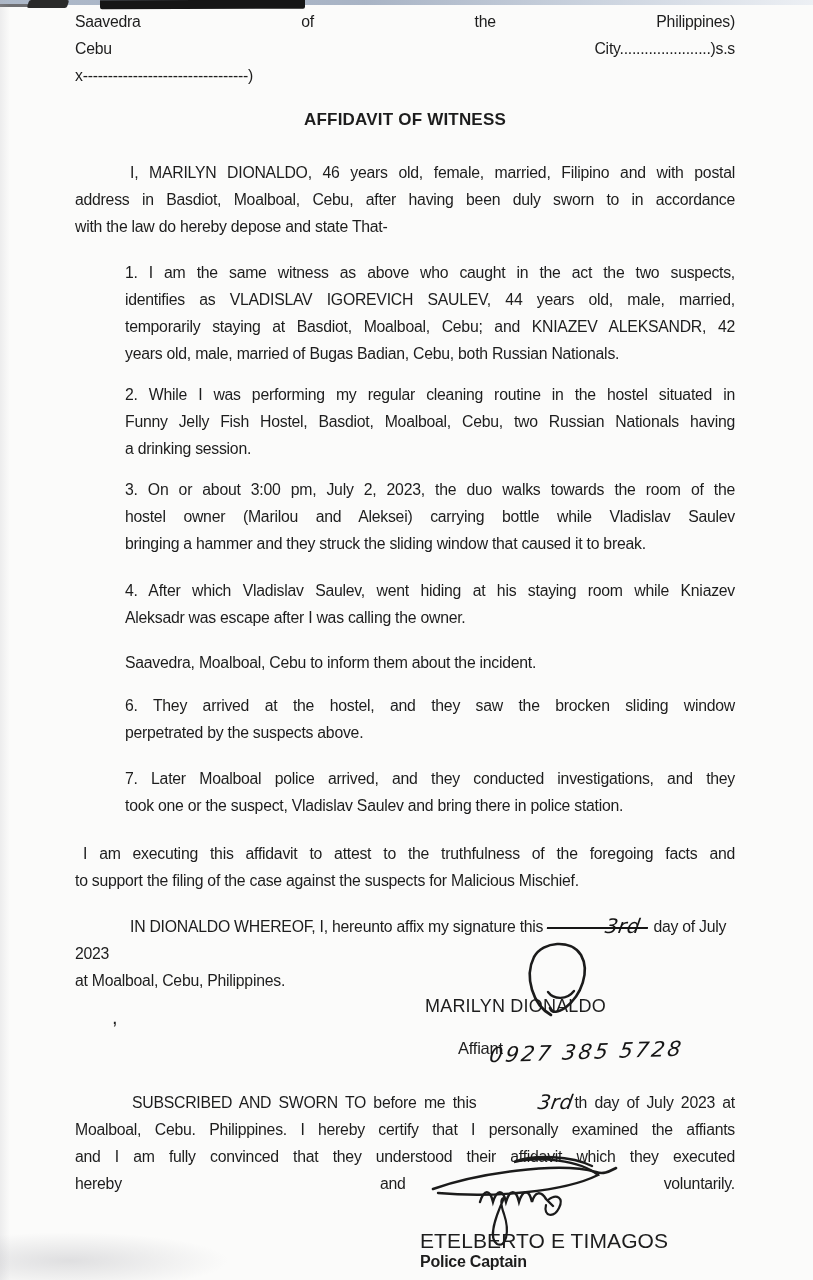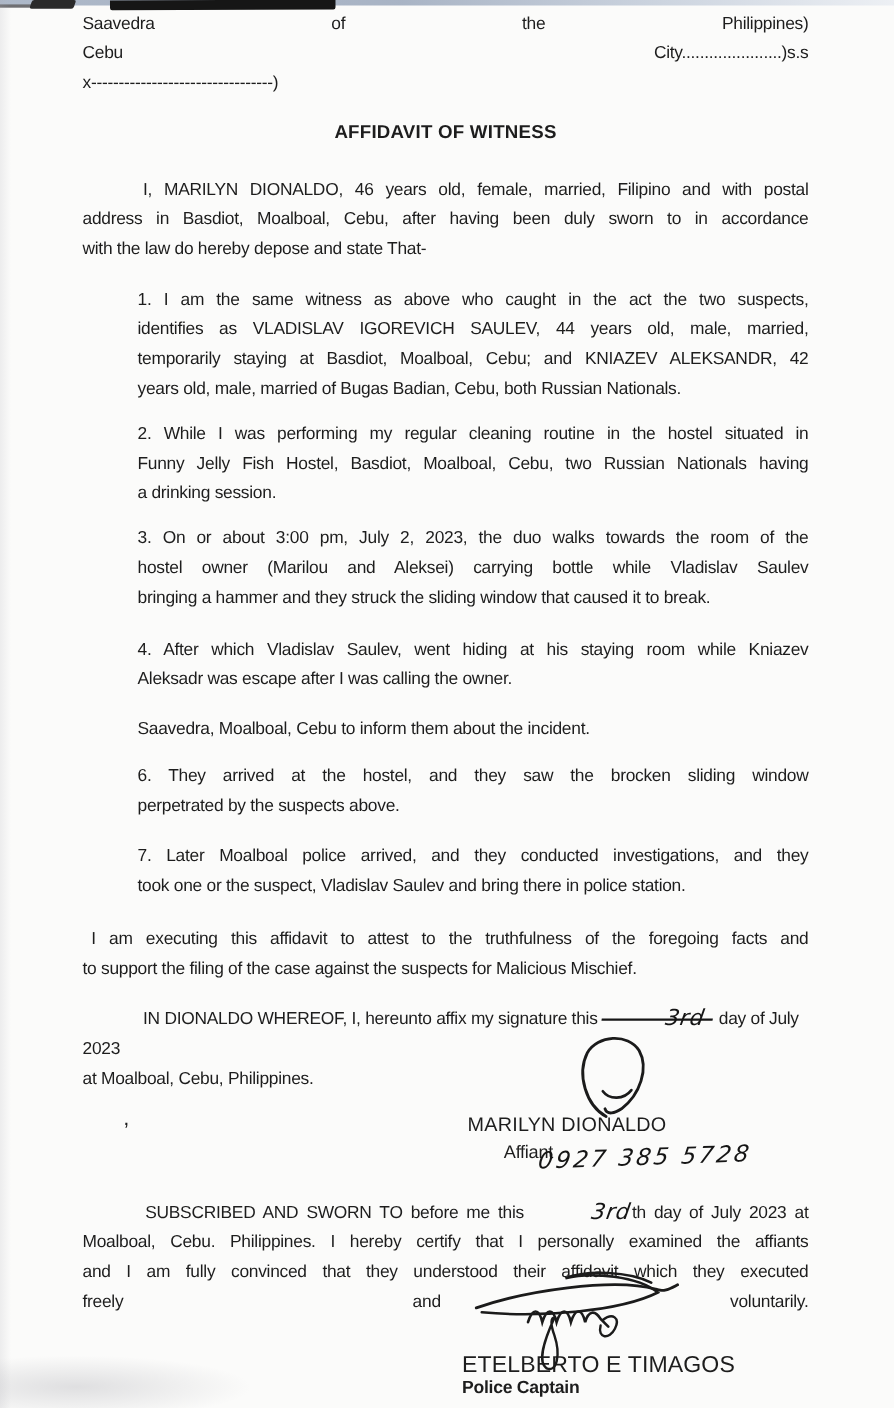--- a/index.html
+++ b/index.html
@@ -50,21 +50,21 @@
   .hw { font-family:"DejaVu Sans", sans-serif; font-style:italic; font-size:20px;
     letter-spacing:.5px; display:inline-block; transform:skewX(-9deg);
     line-height:0; position:relative; top:1px; color:#151515; }
   .hw-underline { border-bottom:2.2px solid #161616; padding:0 8px 1px 3px; margin:0 5px 0 4px; }
   .hw-jurat { margin:0 1px 0 5px; }
   .hw-phone { font-size:21px; letter-spacing:2.5px; transform:skewX(-10deg) rotate(-2deg); }
 
   
   .sig-zone { position:relative; height:95px; }
   .stray-comma { position:absolute; left:37px; top:12px; font-size:20px; }
-  .affiant-name { position:absolute; left:350px; top:18px; font-size:18px;
+  .affiant-name { position:absolute; left:350px; top:2px; font-size:18px;
     letter-spacing:.2px; }
   .affiant-role { position:absolute; left:383px; top:45px; font-size:16.5px; }
   .affiant-phone { position:absolute; left:415px; top:58px; }
 
   .jurat .j-line1 { text-indent:57px; }
   .jurat .last-line { display:flex; justify-content:space-between; line-height:27px; }
 
   .officer { margin:34px 0 0 345px; }
   .officer-name { font-weight:normal; font-size:21px; line-height:20px; letter-spacing:.1px; }
   .officer-title { font-weight:bold; font-size:16px; line-height:21px; }
@@ -148,21 +148,21 @@
     <div class="affiant-phone hw hw-phone">0927 385 5728</div>
   </div>
 
   <div class="para jurat">
     <div class="line fill j-line1"><span>SUBSCRIBED AND SWORN TO before me this</span><span class="hw hw-jurat">3rd</span><span>th day of July 2023 at</span></div>
     <div>
         <div class="line ln-0 fill">Moalboal, Cebu. Philippines. I hereby certify that I personally examined the affiants</div>
         <div class="line ln-1 fill">and I am fully convinced that they understood their affidavit which they executed</div>
       </div>
     <div class="last-line">
-      <span>freely</span>
+      <span>hereby</span>
       <span>and</span>
       <span>voluntarily.</span>
     </div>
   </div>
 
   <div class="officer">
     <div class="officer-name">ETELBERTO E TIMAGOS</div>
     <div class="officer-title">Police Captain</div>
 
   </div>

